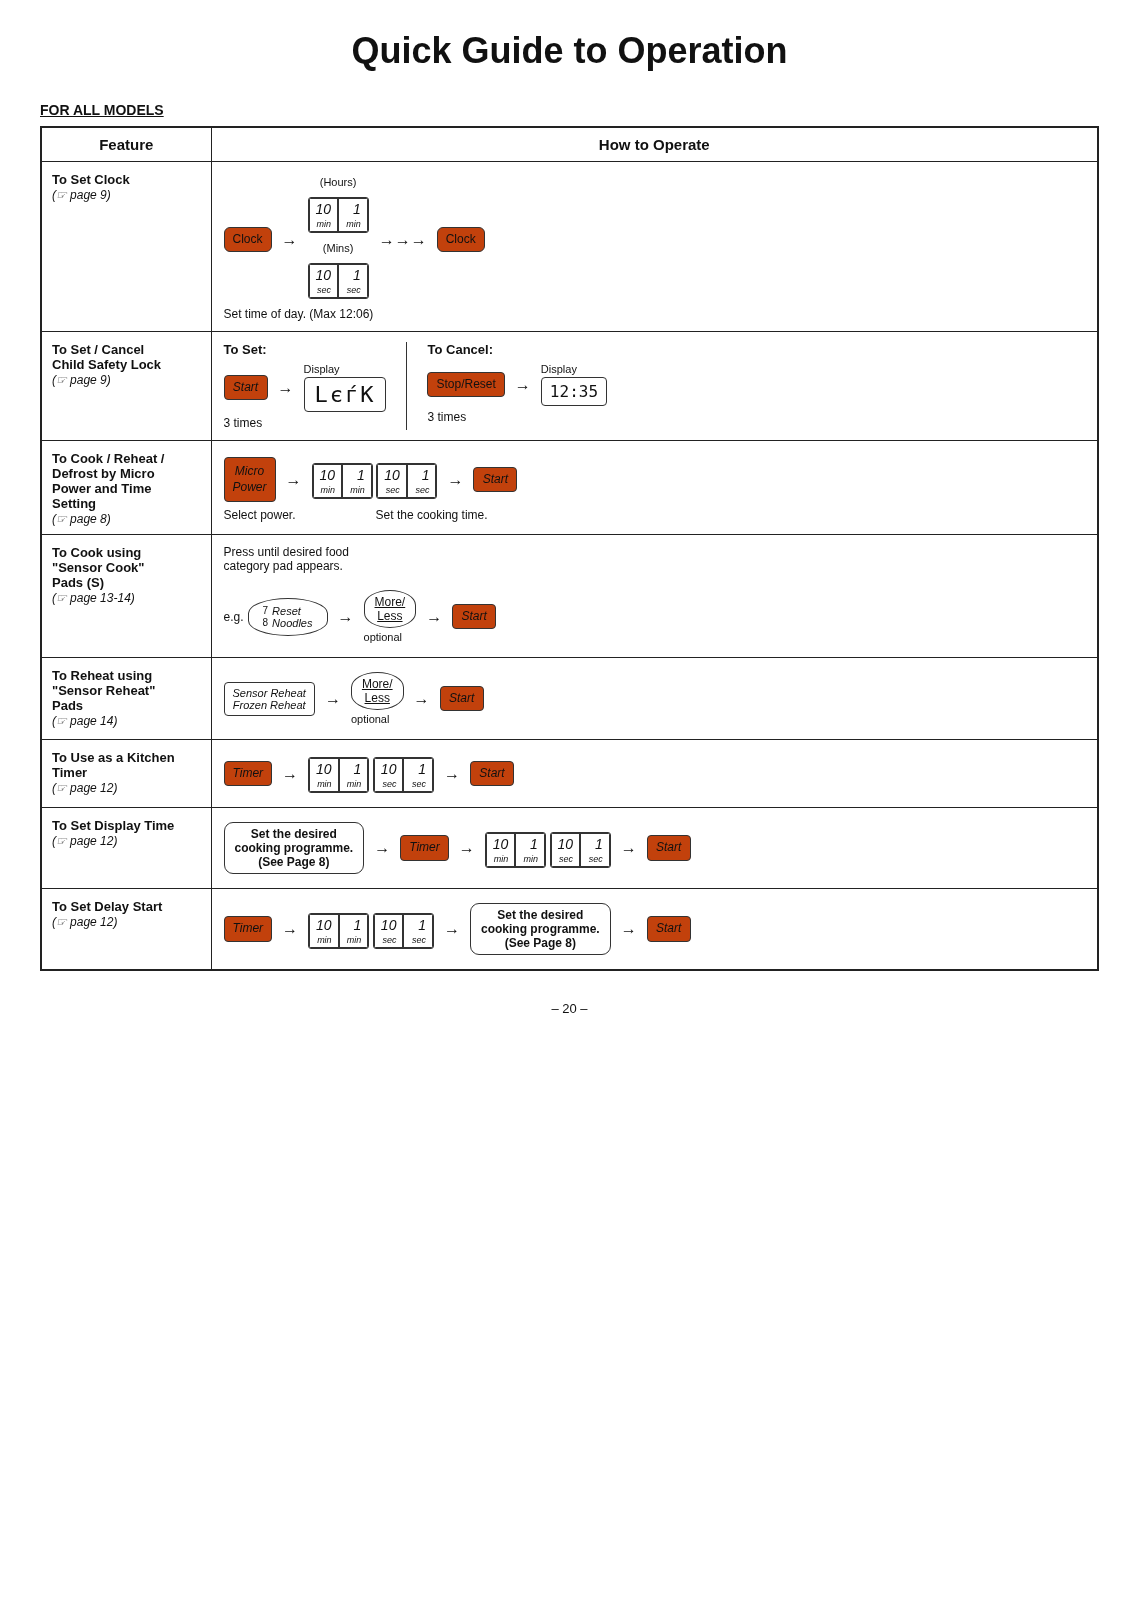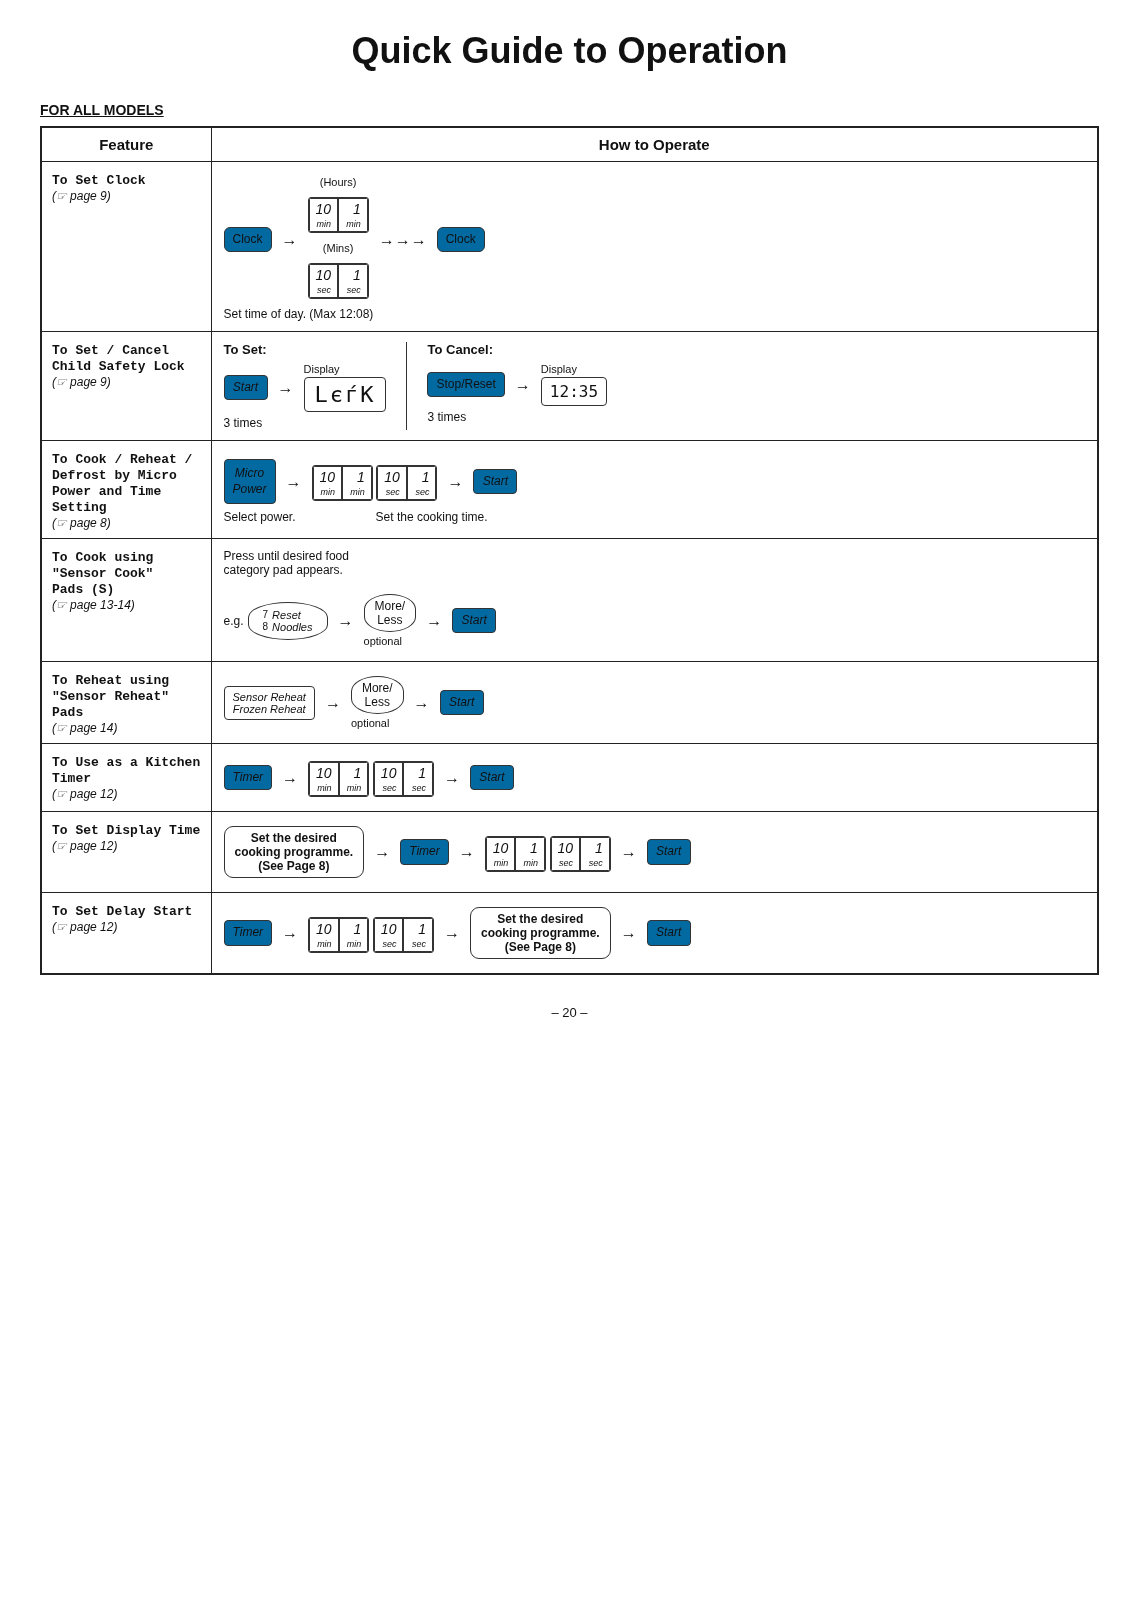--- a/index.html
+++ b/index.html
@@ -46,36 +46,35 @@
       vertical-align: top;
       font-size: 13px;
       padding-top: 10px;
     }
     td.operate {
       vertical-align: middle;
       padding: 10px 12px;
     }
     .feature-title {
       font-weight: bold;
-      font-family: Liberation Mono, monospace;
     }
     .feature-sub {
       font-style: italic;
       font-size: 12px;
     }
     
     .btn {
       display: inline-flex;
       align-items: center;
       justify-content: center;
       border: 1.5px solid #333;
       border-radius: 4px;
       padding: 4px 8px;
       font-size: 12px;
-      background: #0369a1;
+      background: #c2410c;
       min-width: 44px;
       text-align: center;
       line-height: 1.3;
     }
     .btn-rounded {
       border-radius: 6px;
     }
     .arrow {
       font-size: 16px;
       margin: 0 6px;
@@ -164,20 +163,21 @@
     .sensor-pad .row { display: flex; gap: 4px; }
     .more-less {
       display: inline-flex;
       flex-direction: column;
       border: 1.5px solid #333;
       border-radius: 50%/40%;
       padding: 4px 10px;
       font-size: 11px;
       text-align: center;
       background: #fff;
+      text-decoration: underline;
     }
     .more-less .ml-main { font-size: 12px; }
     .sensor-reheat {
       display: inline-flex;
       flex-direction: column;
       border: 1.5px solid #333;
       border-radius: 4px;
       padding: 4px 8px;
       font-size: 11px;
       font-style: italic;
@@ -235,21 +235,21 @@
             <div class="row-flex">
               <div class="time-grid">
                 <div class="time-cell"><span class="big">10</span><br><span class="small">sec</span></div>
                 <div class="time-cell"><span class="big">1</span><br><span class="small">sec</span></div>
               </div>
             </div>
           </div>
           <span class="arrow">→→→</span>
           <div class="btn btn-rounded">Clock</div>
         </div>
-        <div style="font-size:12px;margin-top:4px;">Set time of day. (Max 12:08)</div>
+        <div style="font-size:12px;margin-top:4px;">Set time of day. (Max 12:06)</div>
       </td>
     </tr>
 
     <tr>
       <td class="feature">
         <span class="feature-title">To Set / Cancel<br>Child Safety Lock</span><br>
         <span class="feature-sub">(☞ page 9)</span>
       </td>
       <td class="operate">
         <div style="display:flex;gap:20px;align-items:flex-start;">

